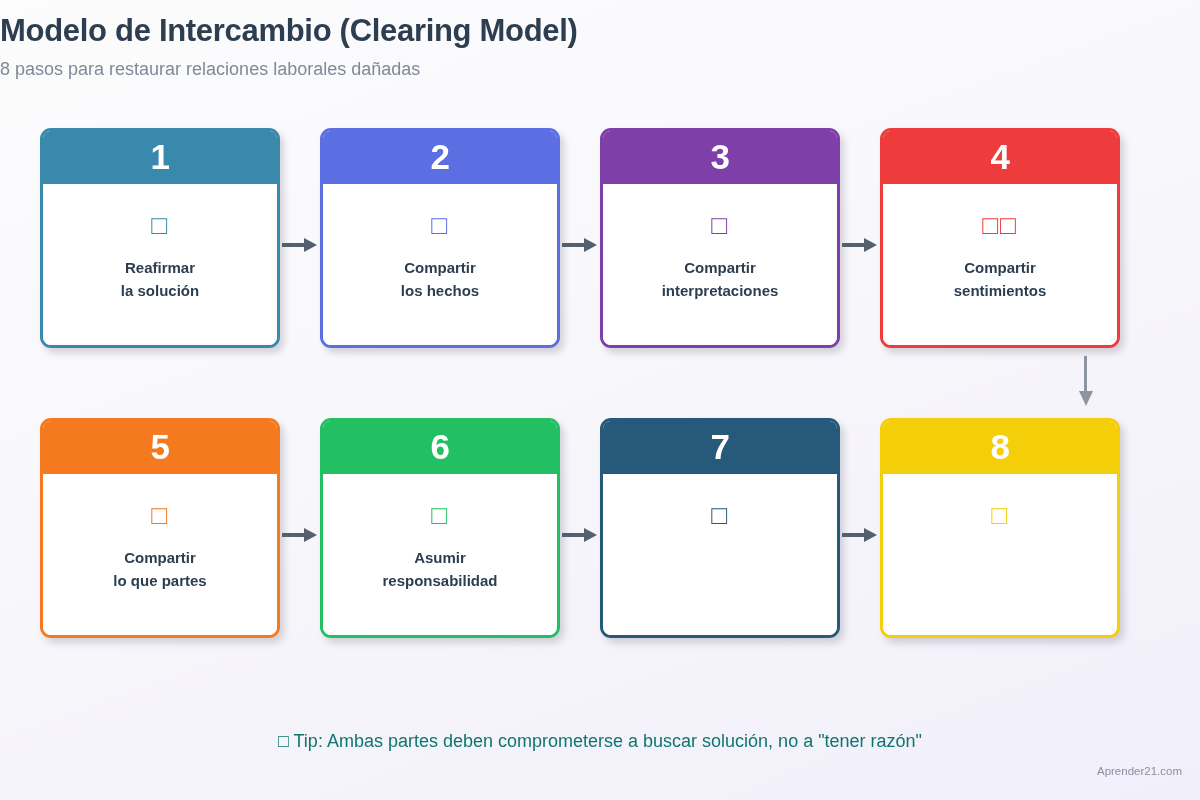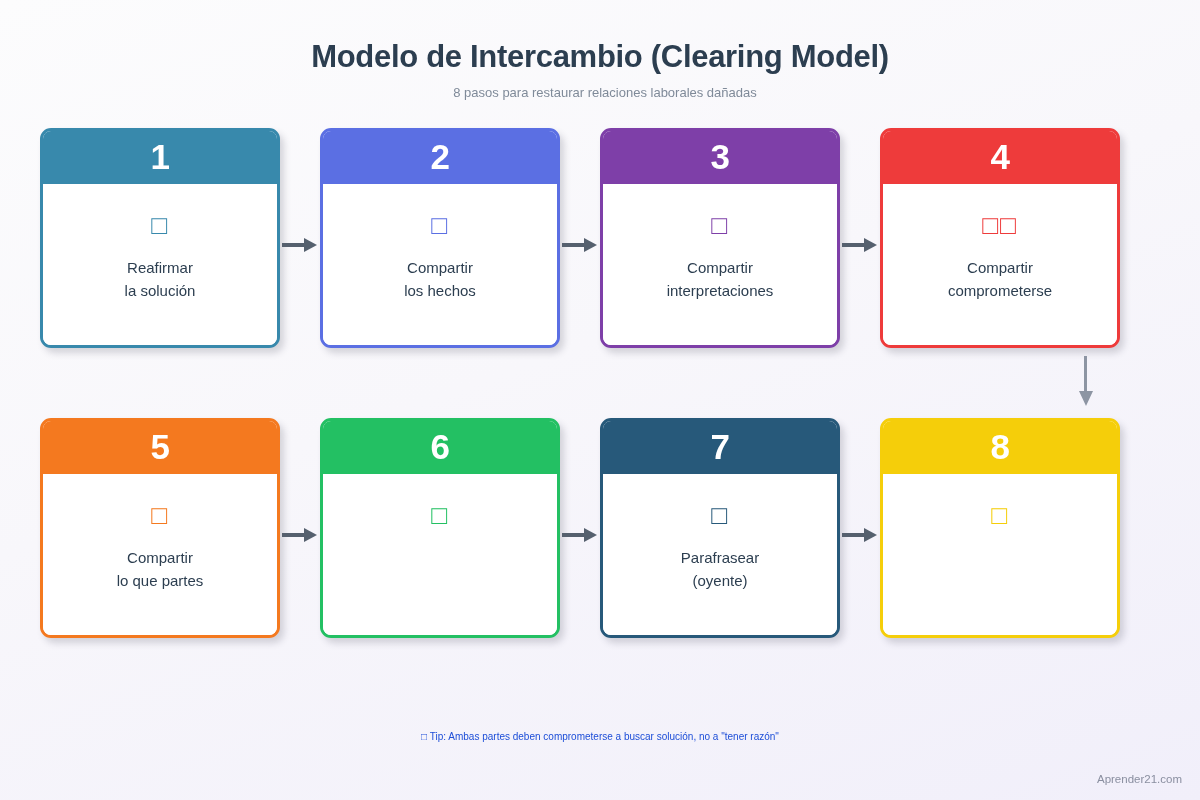--- a/index.html
+++ b/index.html
@@ -10,35 +10,34 @@
     width: 1200px;
     height: 800px;
     overflow: hidden;
     font-family: "Liberation Sans", sans-serif;
     background: linear-gradient(160deg, #fcfcfd 0%, #f8f7fb 45%, #f1effa 100%);
     position: relative;
   }
 
   
   .header {
-    padding-top: 38px;
-    text-align: center;
+    padding-top: 12px;
   }
   .title {
     font-size: 31px;
     font-weight: bold;
     color: #2c3e50;
     letter-spacing: -0.3px;
     margin: 0;
     line-height: 1.2;
   }
   .subtitle {
-    font-size: 13px;
+    font-size: 18px;
     color: #7f8a99;
-    margin: 10px 0 0 10px;
+    margin: 10px 0 0 0;
     line-height: 1.2;
   }
 
   
   .grid {
     position: absolute;
     left: 40px;
     top: 128px;
     width: 1120px;
   }
@@ -104,21 +103,21 @@
     line-height: 1;
     height: 30px;
     display: flex;
     align-items: center;
     justify-content: center;
     letter-spacing: 2px;
   }
   .card-label {
     margin-top: 16px;
     font-size: 15px;
-    font-weight: normal;
+    font-weight: bold;
     color: #2c3e50;
     text-align: center;
     line-height: 1.55;
     padding: 0 8px;
   }
 
   
   .arrow-h {
     position: absolute;
     top: 110px;
@@ -172,31 +171,30 @@
     border-top: 15px solid #8d95a3;
   }
 
   
   .tip {
     position: absolute;
     left: 0;
     right: 0;
     top: 730px;
     text-align: center;
-    font-size: 10px;
-    color: #1d4ed8;
+    font-size: 18px;
+    color: #0f766e;
     line-height: 1.3;
   }
   .credit {
     position: absolute;
     right: 18px;
     top: 765px;
     font-size: 11.5px;
     color: #8a8fa0;
-    margin-top: 8px;
   }
 </style>
 </head>
 <body>
 
 <div class="header">
   <h1 class="title">Modelo de Intercambio (Clearing Model)</h1>
   <p class="subtitle">8 pasos para restaurar relaciones laborales dañadas</p>
 </div>
 
@@ -263,21 +261,21 @@
 
     <div class="card-slot">
       <div class="card" style="border-color:#ee3b3b">
         <div class="card-head" style="background:#ee3b3b">
           <span class="card-num">4</span>
         </div>
         <div class="card-body">
           <span class="card-icon" style="color:#ee3b3b">□□</span>
           <div class="card-label">
             <span>Compartir</span><br>
-            <span>comprometerse</span>
+            <span>sentimientos</span>
           </div>
         </div>
       </div>
     </div>
 
   </div>
 
   <div class="row row-2">
 
     <div class="card-slot">
@@ -299,39 +297,39 @@
       </div>
     </div>
 
     <div class="card-slot">
       <div class="card" style="border-color:#23c063">
         <div class="card-head" style="background:#23c063">
           <span class="card-num">6</span>
         </div>
         <div class="card-body">
           <span class="card-icon" style="color:#23c063">□</span>
+          <div class="card-label">
+            <span>Asumir</span><br>
+            <span>responsabilidad</span>
+          </div>
         </div>
       </div>
       <div class="arrow-h">
         <div class="shaft"></div>
         <div class="head"></div>
       </div>
     </div>
 
     <div class="card-slot">
       <div class="card" style="border-color:#27597a">
         <div class="card-head" style="background:#27597a">
           <span class="card-num">7</span>
         </div>
         <div class="card-body">
           <span class="card-icon" style="color:#27597a">□</span>
-          <div class="card-label">
-            <span>Parafrasear</span><br>
-            <span>(oyente)</span>
-          </div>
         </div>
       </div>
       <div class="arrow-h">
         <div class="shaft"></div>
         <div class="head"></div>
       </div>
     </div>
 
     <div class="card-slot">
       <div class="card" style="border-color:#f5ce0a">

